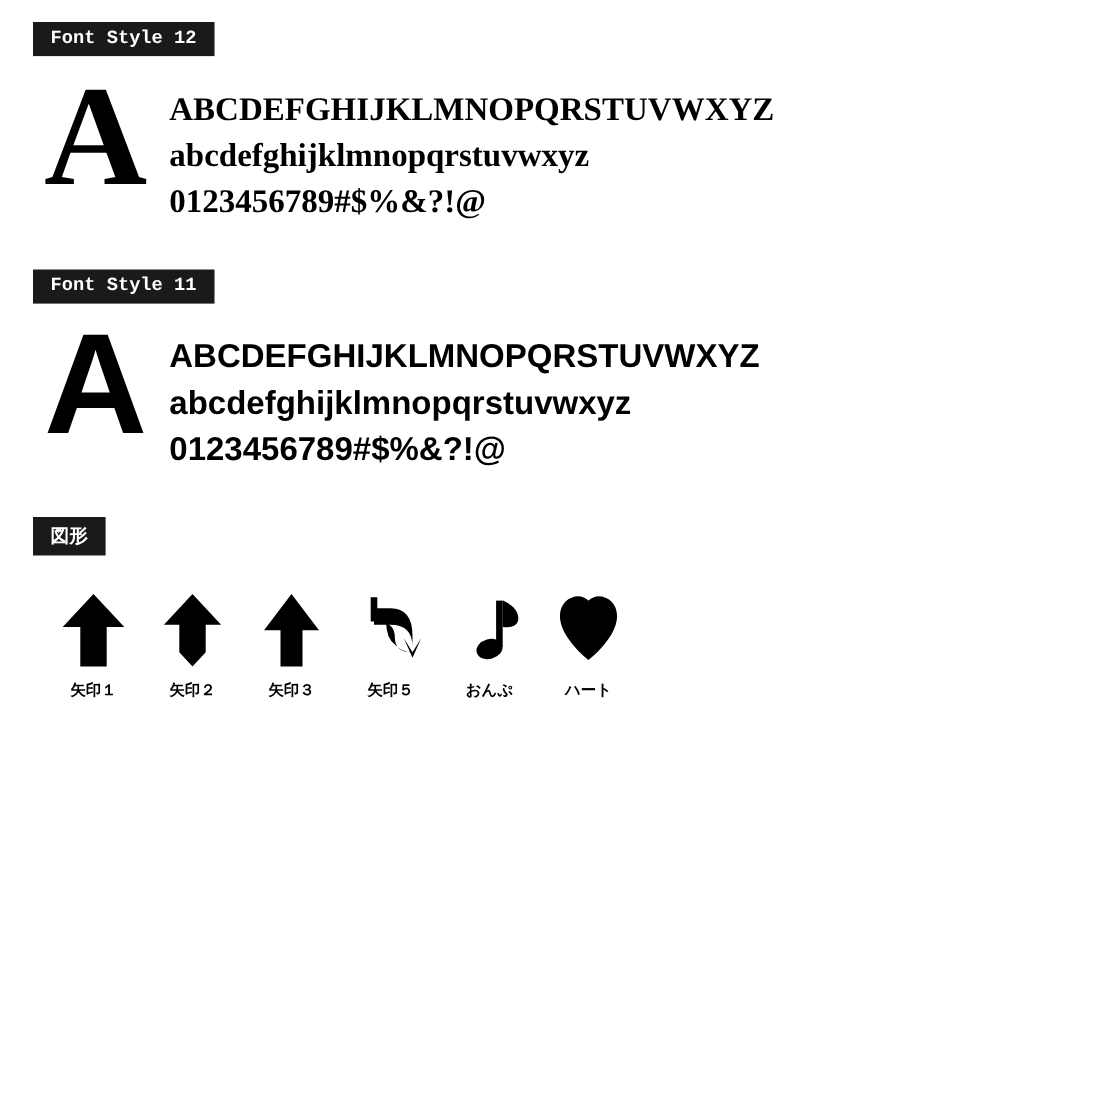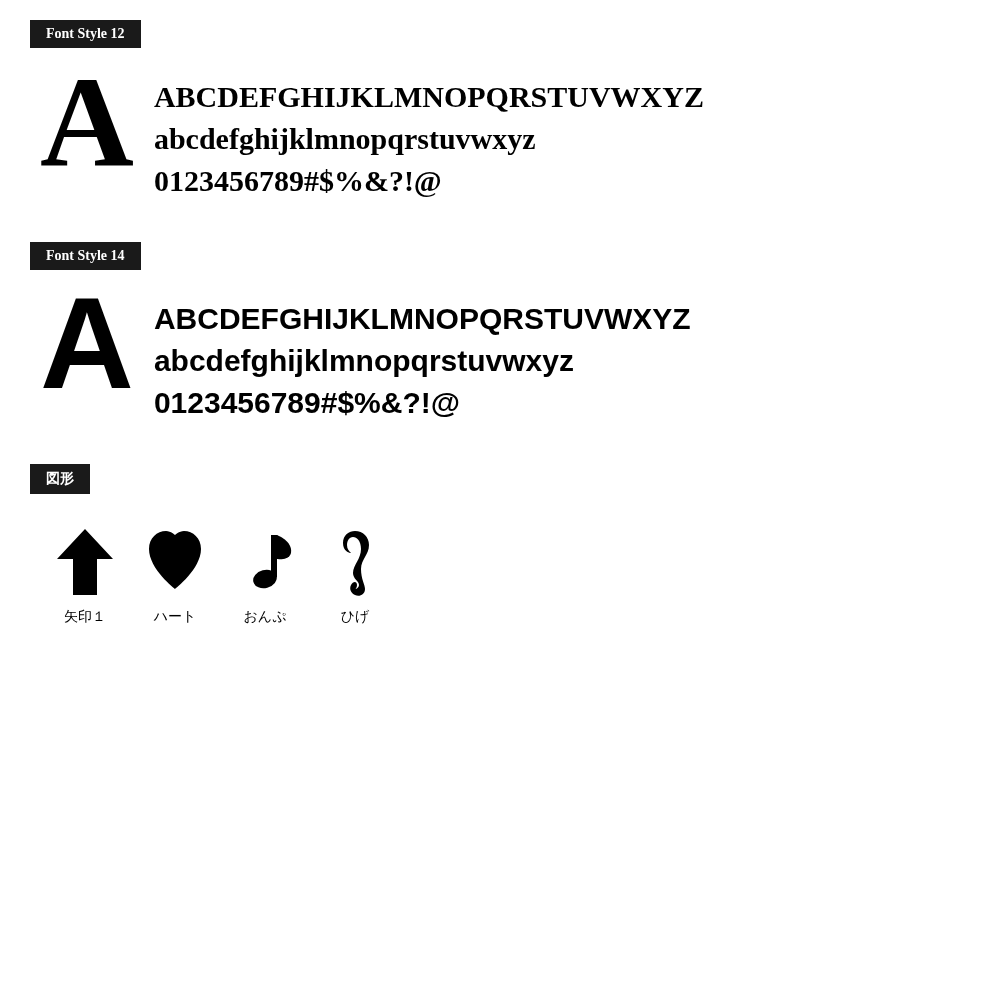--- a/index.html
+++ b/index.html
@@ -14,23 +14,23 @@
     .page-container {
       width: 1000px;
       padding: 20px 30px;
     }
 
     
     .section-label {
       display: inline-block;
       background: #1a1a1a;
       color: #ffffff;
-      font-family: Liberation Serif, serif;
-      font-weight: bold;
-      font-size: 14px;
+      font-family: Liberation Mono, monospace;
+      font-weight: bold;
+      font-size: 17px;
       padding: 6px 16px;
       margin-bottom: 18px;
     }
 
     
     .font-section {
       margin-bottom: 40px;
     }
 
     .font-demo-12 {
@@ -113,20 +113,21 @@
       display: flex;
       align-items: center;
       justify-content: center;
     }
 
     .shape-label {
       font-family: sans-serif;
       font-size: 14px;
       color: #000;
       text-align: center;
+      font-weight: bold;
     }
 
     
     svg.shape-svg {
       width: 60px;
       height: 70px;
       fill: #000;
     }
   </style>
 </head>
@@ -140,21 +141,21 @@
       <div class="big-letter-12">A</div>
       <div class="char-lines-12">
         <div>ABCDEFGHIJKLMNOPQRSTUVWXYZ</div>
         <div>abcdefghijklmnopqrstuvwxyz</div>
         <div>0123456789#$%&amp;?!@</div>
       </div>
     </div>
   </div>
 
   <div class="font-section">
-    <div class="section-label">Font Style 14</div>
+    <div class="section-label">Font Style 11</div>
     <div class="font-demo-13">
       <div class="big-letter-13">A</div>
       <div class="char-lines-13">
         <div>ABCDEFGHIJKLMNOPQRSTUVWXYZ</div>
         <div>abcdefghijklmnopqrstuvwxyz</div>
         <div>0123456789#$%&amp;?!@</div>
       </div>
     </div>
   </div>
 
@@ -164,55 +165,71 @@
 
       <div class="shape-item">
         <div class="shape-icon">
           <svg class="shape-svg" viewBox="0 0 60 70" xmlns="http://www.w3.org/2000/svg">
             <polygon points="30,2 58,32 42,32 42,68 18,68 18,32 2,32" fill="#000"></polygon>
           </svg>
         </div>
         <div class="shape-label">矢印１</div>
       </div>
 
-
-
-
-
-
+      <div class="shape-item">
+        <div class="shape-icon">
+          <svg class="shape-svg" viewBox="0 0 60 70" xmlns="http://www.w3.org/2000/svg">
+            <polygon points="30,2 56,30 42,30 42,55 30,68 18,55 18,30 4,30" fill="#000"></polygon>
+          </svg>
+        </div>
+        <div class="shape-label">矢印２</div>
+      </div>
+
+      <div class="shape-item">
+        <div class="shape-icon">
+          <svg class="shape-svg" viewBox="0 0 60 70" xmlns="http://www.w3.org/2000/svg">
+            <polygon points="30,2 55,35 40,35 40,68 20,68 20,35 5,35" fill="#000"></polygon>
+          </svg>
+        </div>
+        <div class="shape-label">矢印３</div>
+      </div>
+
+
+      <div class="shape-item">
+        <div class="shape-icon">
+          <svg class="shape-svg" viewBox="0 0 60 70" xmlns="http://www.w3.org/2000/svg">
+            <path d="M15,5 Q15,5 15,5 L15,15 Q15,15 30,15 Q50,15 50,40 L50,50 L58,38 L50,50 L42,38 L50,50 Q50,30 30,30 L15,30 L15,5 Z" fill="#000"></path>
+            <path d="M12,5 C12,5 18,5 18,5 L18,27 Q34,27 34,42 Q34,55 50,55 L58,42 L50,60 L42,42 L50,55 Q40,55 34,48 Q26,42 26,27 L12,27 Z" fill="#000"></path>
+          </svg>
+        </div>
+        <div class="shape-label">矢印５</div>
+      </div>
+
+
+
+      <div class="shape-item">
+        <div class="shape-icon">
+          <svg class="shape-svg" viewBox="0 0 60 70" xmlns="http://www.w3.org/2000/svg">
+
+            <rect x="36" y="8" width="6" height="42" fill="#000"></rect>
+
+            <path d="M42,8 C42,8 58,14 56,26 C54,34 42,32 42,32 Z" fill="#000"></path>
+
+            <ellipse cx="30" cy="52" rx="12" ry="9" fill="#000" transform="rotate(-15,30,52)"></ellipse>
+          </svg>
+        </div>
+        <div class="shape-label">おんぷ</div>
+      </div>
 
       <div class="shape-item">
         <div class="shape-icon">
           <svg class="shape-svg" viewBox="0 0 60 70" xmlns="http://www.w3.org/2000/svg">
             <path d="M30,62 C30,62 4,42 4,22 C4,11 12,4 21,4 C26,4 30,8 30,8 C30,8 34,4 39,4 C48,4 56,11 56,22 C56,42 30,62 30,62 Z" fill="#000"></path>
           </svg>
         </div>
         <div class="shape-label">ハート</div>
       </div>
 
-      <div class="shape-item">
-        <div class="shape-icon">
-          <svg class="shape-svg" viewBox="0 0 60 70" xmlns="http://www.w3.org/2000/svg">
-
-            <rect x="36" y="8" width="6" height="42" fill="#000"></rect>
-
-            <path d="M42,8 C42,8 58,14 56,26 C54,34 42,32 42,32 Z" fill="#000"></path>
-
-            <ellipse cx="30" cy="52" rx="12" ry="9" fill="#000" transform="rotate(-15,30,52)"></ellipse>
-          </svg>
-        </div>
-        <div class="shape-label">おんぷ</div>
-      </div>
-
-      <div class="shape-item">
-        <div class="shape-icon">
-          <svg class="shape-svg" viewBox="0 0 40 70" xmlns="http://www.w3.org/2000/svg">
-
-            <path d="M20,4 C28,4 34,10 34,18 C34,28 26,32 26,42 C26,52 30,58 30,62 C30,68 24,70 20,68 C16,66 14,62 16,58 C18,54 22,54 22,58 C22,60 21,62 20,62 C22,62 24,60 24,58 C24,54 18,52 18,46 C18,38 26,32 26,22 C26,14 22,10 18,10 C14,10 12,14 12,18 C12,22 14,24 16,26 C14,26 8,24 8,16 C8,8 14,4 20,4 Z" fill="#000"></path>
-          </svg>
-        </div>
-        <div class="shape-label">ひげ</div>
-      </div>
 
     </div>
   </div>
 
 </div>
 
 </body></html>

